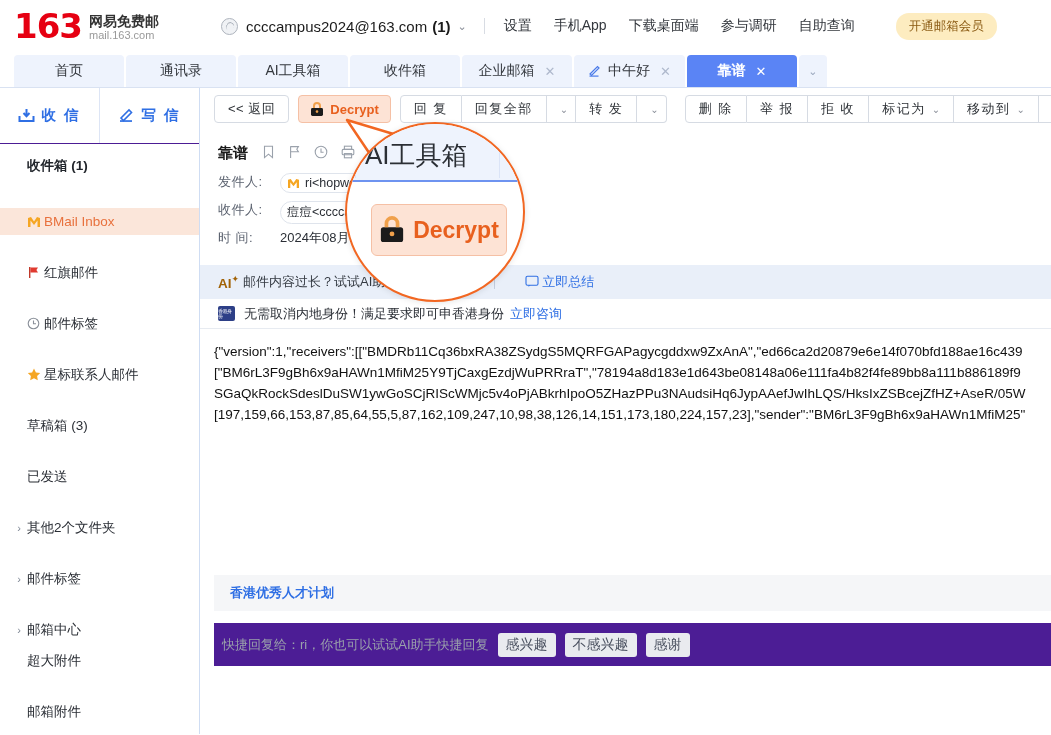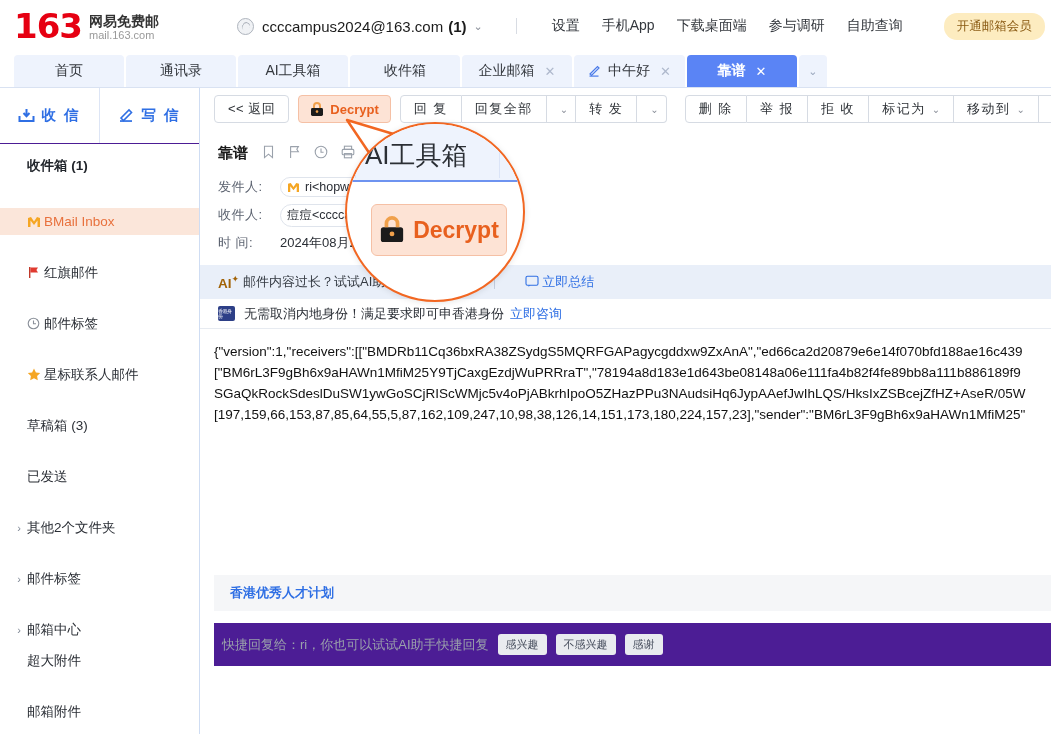--- a/index.html
+++ b/index.html
@@ -11,21 +11,20 @@
     -webkit-font-smoothing: antialiased;
   }
   .app { position: relative; width: 1051px; height: 735px; }
 
   
   .header {
     height: 52px; width: 100%;
     display: flex; align-items: center;
     background: #fff;
     position: relative;
-    gap: 16px;
   }
   .logo-wrap { display: flex; align-items: flex-end; margin-left: 14px; }
   .logo-163 {
     font-family: "DejaVu Sans", sans-serif;
     font-size: 34px; font-weight: bold; color: #e60012;
     letter-spacing: -1px; line-height: 34px;
   }
   .logo-text { margin-left: 7px; margin-bottom: 1px; }
   .logo-cn { font-size: 14px; font-weight: bold; color: #333; line-height: 16px; display:block;}
   .logo-en { font-size: 11px; color: #999; line-height: 13px; display:block;}
@@ -148,21 +147,21 @@
   .tb-group .tb-btn { border-radius: 0; border-left: none; }
   .tb-group .tb-btn:first-child { border-radius: 4px 0 0 4px; border-left: 1px solid #d6dbe3; }
   .tb-group .tb-btn:last-child { border-radius: 0 4px 4px 0; }
   .tb-btn .dd { color: #8a8f99; font-size: 10px; margin-left: 6px; letter-spacing:0;}
   .tb-btn.caretonly { padding: 0 7px; }
 
   .mail-head { padding: 8px 18px 0 18px; }
   .mail-subject-row { display: flex; align-items: center; padding: 6px 0 10px 0; }
   .mail-subject { font-size: 15px; font-weight: bold; color: #1b1b1b; margin-right: 14px; }
   .subj-icons { display: flex; align-items: center; gap: 13px; color: #9aa1ab; }
-  .field-row { display: flex; align-items: center; height: 28px; font-size: 13px; }
+  .field-row { display: flex; align-items: flex-start; height: 28px; font-size: 13px; }
   .field-label { color: #5c6370; width: 62px; flex: none; letter-spacing: 0.5px;}
   .chip {
     display: inline-flex; align-items: center;
     border: 1px solid #dfe4ec; border-radius: 13px;
     padding: 2px 10px 2px 6px; font-size: 12.5px; color: #2a2e35;
     background: #fff; max-width: 330px; overflow: hidden; white-space: nowrap;
   }
   .chip .m-ico { margin-right: 5px; display:inline-flex; }
   .field-text { font-size: 13px; color: #2a2e35; }
 
@@ -211,21 +210,21 @@
     height: 43px; background: #4c1d95;
     display: flex; align-items: center;
   }
   .qr-inner {
     margin-left: 8px; flex: 1; height: 30px; background: transparent;
     display: flex; align-items: center; gap: 9px;
     font-size: 13px; color: #9aa1ab;
   }
   .qr-chip {
     background: #e9ebef; color: #4a5160; border-radius: 3px;
-    padding: 3px 8px; font-size: 11px; cursor: pointer;
+    padding: 3px 8px; font-size: 14px; cursor: pointer;
   }
 
   
   .magnifier {
     position: absolute; left: 345px; top: 122px;
     width: 182px; height: 182px;
     pointer-events: none;
   }
   .mag-circle {
     position: absolute; left: 0; top: 0;

